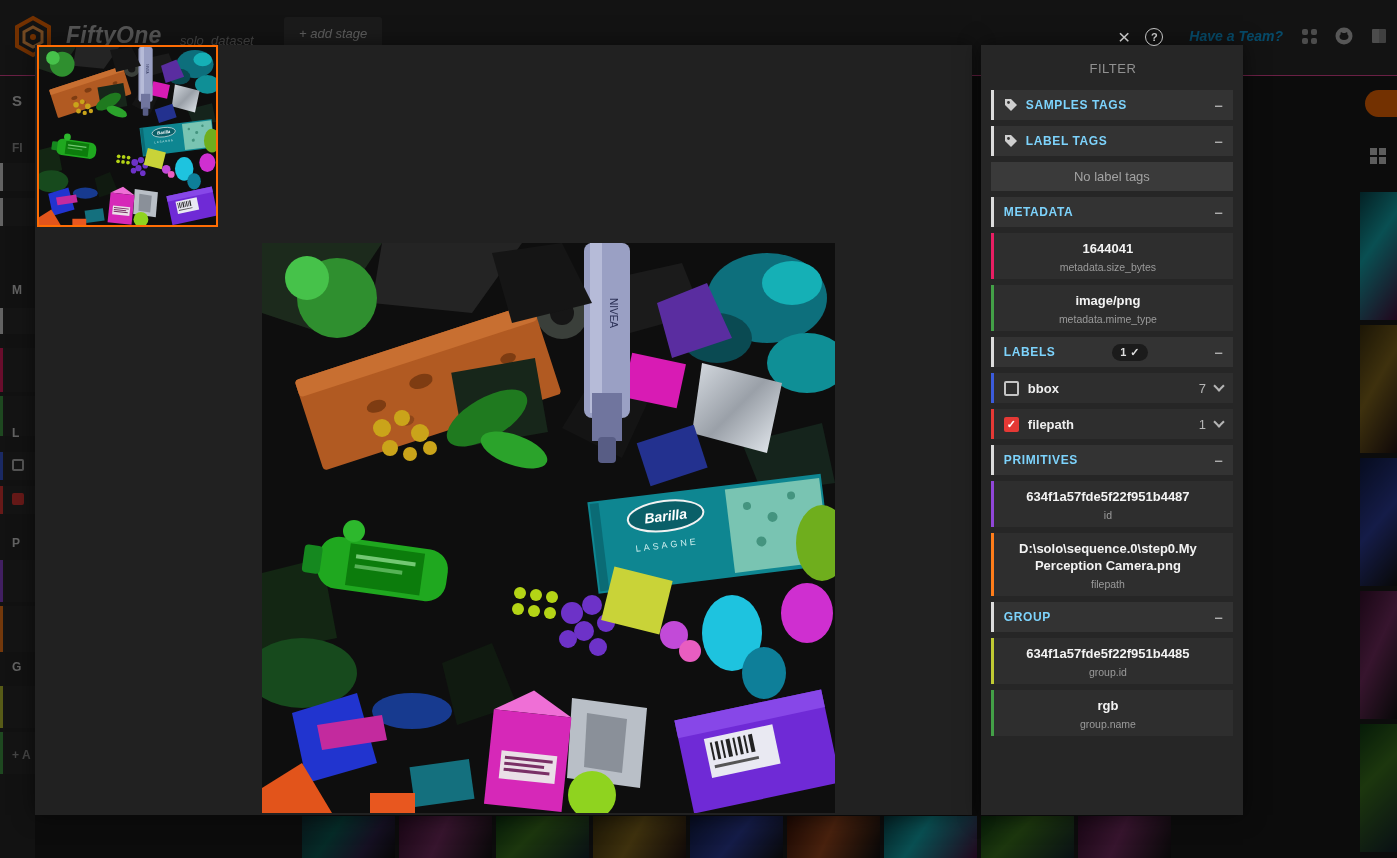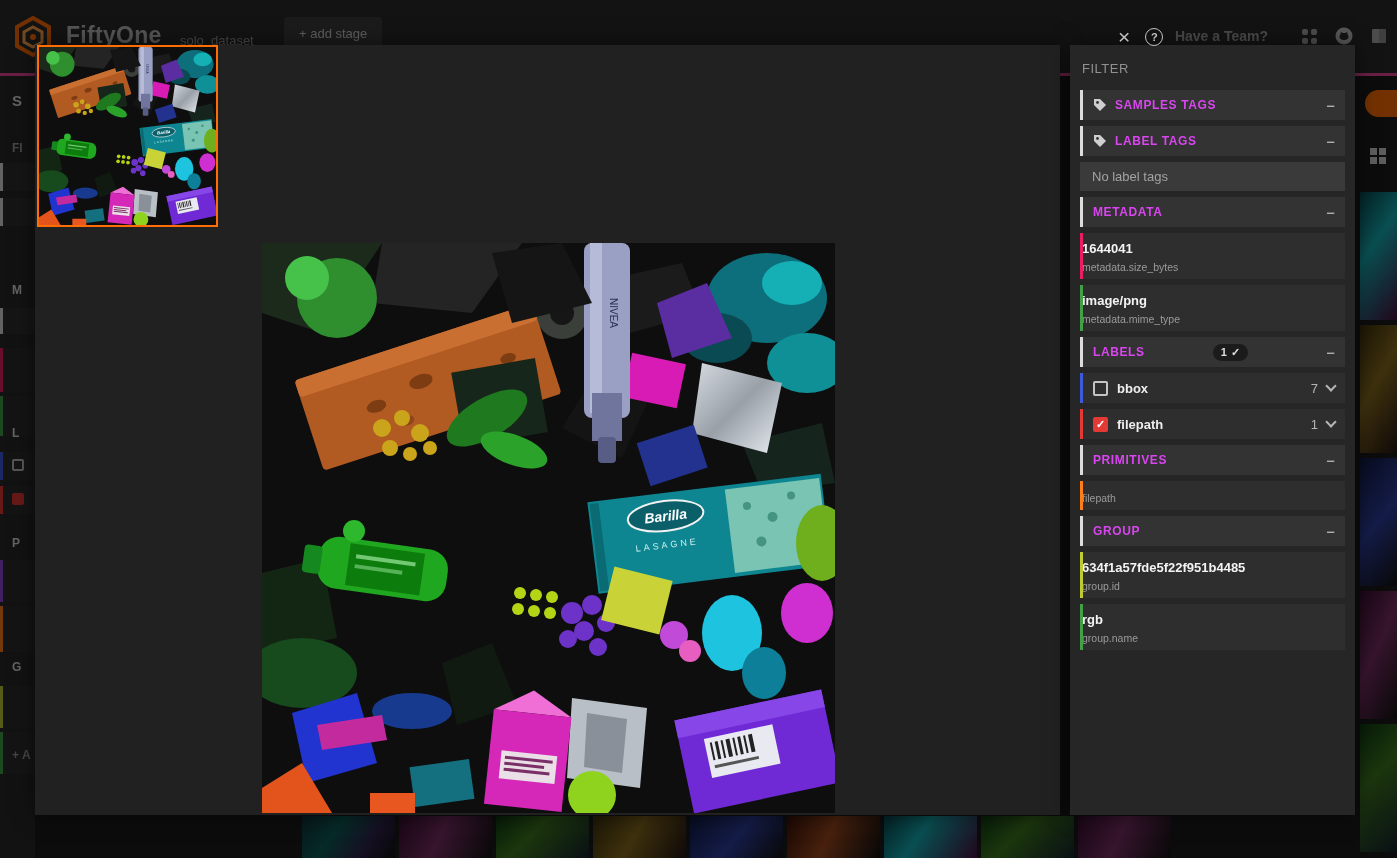--- a/index.html
+++ b/index.html
@@ -2,28 +2,28 @@
 <html><head>
 <meta charset="utf-8">
 <style>
   * { margin:0; padding:0; box-sizing:border-box; }
   html,body { width:1397px; height:858px; overflow:hidden; background:#161616;
     font-family:"Liberation Sans", sans-serif; }
   .stage { position:relative; width:1397px; height:858px; background:#1c1c1c; overflow:hidden; }
 
   
   .bg-header { position:absolute; top:0; left:0; right:0; height:76px; background:#2b2b2b;
-    border-bottom:3px solid #ec4899; z-index:1; }
+    border-bottom:1px solid #ec4899; z-index:1;font-style:italic; }
   .logo { position:absolute; left:10px; top:14px; }
   .app-title { position:absolute; left:66px; top:22px; font-size:23px; font-weight:bold; color:#bdbdbd; letter-spacing:.3px; }
   .dataset-name { position:absolute; left:180px; top:33px; font-size:13px; color:#9a9a9a; }
   .add-stage { position:absolute; left:284px; top:17px; background:#3c3c3c; color:#cfcfcf;
     font-size:13px; padding:9px 15px; border-radius:3px 3px 0 0; }
   .header-right { position:absolute; right:8px; top:26px; display:flex; gap:15px; align-items:center; }
-  .have-team { color:#a3a3a3; font-weight:bold; font-size:14px; margin-right:16px; }
+  .have-team { color:#0ea5e9; font-weight:bold; font-size:14px; margin-right:1px; }
   .hdr-ic { width:20px; height:20px; display:flex; align-items:center; justify-content:center; }
 
   .bg-left { position:absolute; left:0; top:76px; width:35px; bottom:0; background:#282828; z-index:1; }
   .frag { position:absolute; color:#dadada; font-weight:bold; }
   .frag-row { position:absolute; left:0; width:35px; background:#2f2f2f; }
   .frag-row .fbar { position:absolute; left:0; top:0; bottom:0; width:3px; }
   .frag-cb { position:absolute; left:12px; top:7px; width:12px; height:12px; border:2px solid #bdbdbd; border-radius:2px; }
 
   .bg-film { position:absolute; left:302px; top:816px; height:42px; display:flex; gap:4px; z-index:1; }
   .tile { width:93px; height:42px; }
@@ -39,37 +39,37 @@
   .t3 { background:linear-gradient(135deg,#0f3d14 0%,#3f7a1f 40%,#15242e 100%); }
   .t4 { background:linear-gradient(120deg,#40320e 0%,#8a6d1f 45%,#241414 100%); }
   .t5 { background:linear-gradient(130deg,#101c46 0%,#2f3fa0 50%,#131313 100%); }
   .t6 { background:linear-gradient(115deg,#3d1408 0%,#a04a1f 45%,#101010 100%); }
   .t7 { background:linear-gradient(125deg,#0a4a52 0%,#15b0b6 40%,#4a1040 100%); }
 
   
   .backdrop { position:absolute; inset:0; background:rgba(0,0,0,0.55); z-index:5; }
 
   
-  .modal { position:absolute; left:35px; top:45px; width:1320px; height:770px;
-    display:flex; z-index:10; }
+  .modal { position:absolute; left:35px; top:45px; width:1208px; height:770px;
+    display:flex; z-index:10;text-align:center; }
   .viewer { position:relative; width:1025px; height:770px; background:#212121;
     box-shadow:0 0 20px rgba(0,0,0,.5); }
   .thumb { position:absolute; left:2px; top:0; width:181px; height:182px;
     border:2px solid #ff6d04; background:#0d0d0d; overflow:hidden; }
   .main-image { position:absolute; left:227px; top:198px; width:573px; height:570px; background:#0d0d0d; }
   .modal-gap { width:10px; }
 
   .modal-panel { position:relative; width:285px; height:770px; background:#262626;
     box-shadow:0 0 20px rgba(0,0,0,.5); padding:8px 10px; overflow:hidden;
     display:flex; flex-direction:column; gap:6px; }
   .filter-title { color:#919191; font-size:13px; letter-spacing:.5px; margin:8px 0 8px 2px; }
   .sec-header { position:relative; display:flex; align-items:center; height:30px;
     background:#333333; padding:0 10px 0 13px; flex:none; }
   .sec-header .bar { position:absolute; left:0; top:0; bottom:0; width:3px; background:#dcdcdc; }
-  .sec-title { color:#d946ef; font-size:12px; font-weight:bold; letter-spacing:.6px; }
+  .sec-title { color:#7dd3fc; font-size:12px; font-weight:bold; letter-spacing:.6px; }
   .collapse { margin-left:auto; color:#cfcfcf; font-size:15px; line-height:1; cursor:pointer; }
   .tag-ic { margin-right:8px; flex:none; }
   .empty-row { background:#3a3a3a; color:#a3a3a3; font-size:13px; padding:7px 12px; flex:none; }
   .entry { position:relative; background:#2e2e2e; padding:7px 10px 6px 2px; flex:none; }
   .entry .bar { position:absolute; left:0; top:0; bottom:0; width:3px; }
   .entry-value { color:#f3f3f3; font-size:13px; font-weight:bold; line-height:17px; word-break:break-word; }
   .entry-field { color:#9b9b9b; font-size:10.5px; margin-top:4px; }
   .label-row { position:relative; display:flex; align-items:center; gap:9px; height:30px;
     background:#2e2e2e; padding:0 10px 0 13px; flex:none; }
   .label-row .bar { position:absolute; left:0; top:0; bottom:0; width:3px; }
@@ -425,21 +425,27 @@
         <span class="label-count">1</span>
         <span class="chev"></span>
       </div>
 
       <div class="sec-header">
         <span class="bar"></span>
         <span class="sec-title">PRIMITIVES</span>
         <span class="collapse">−</span>
       </div>
       <div class="entry">
+        <span class="bar" style="background: rgb(145, 70, 216);"></span>
+        <div class="entry-value">634f1a57fde5f22f951b4487</div>
+        <div class="entry-field">id</div>
+      </div>
+      <div class="entry">
         <span class="bar" style="background: rgb(255, 125, 26);"></span>
+        <div class="entry-value">D:\solo\sequence.0\step0.My Perception Camera.png</div>
         <div class="entry-field">filepath</div>
       </div>
 
       <div class="sec-header">
         <span class="bar"></span>
         <span class="sec-title">GROUP</span>
         <span class="collapse">−</span>
       </div>
       <div class="entry">
         <span class="bar" style="background: rgb(192, 202, 51);"></span>

